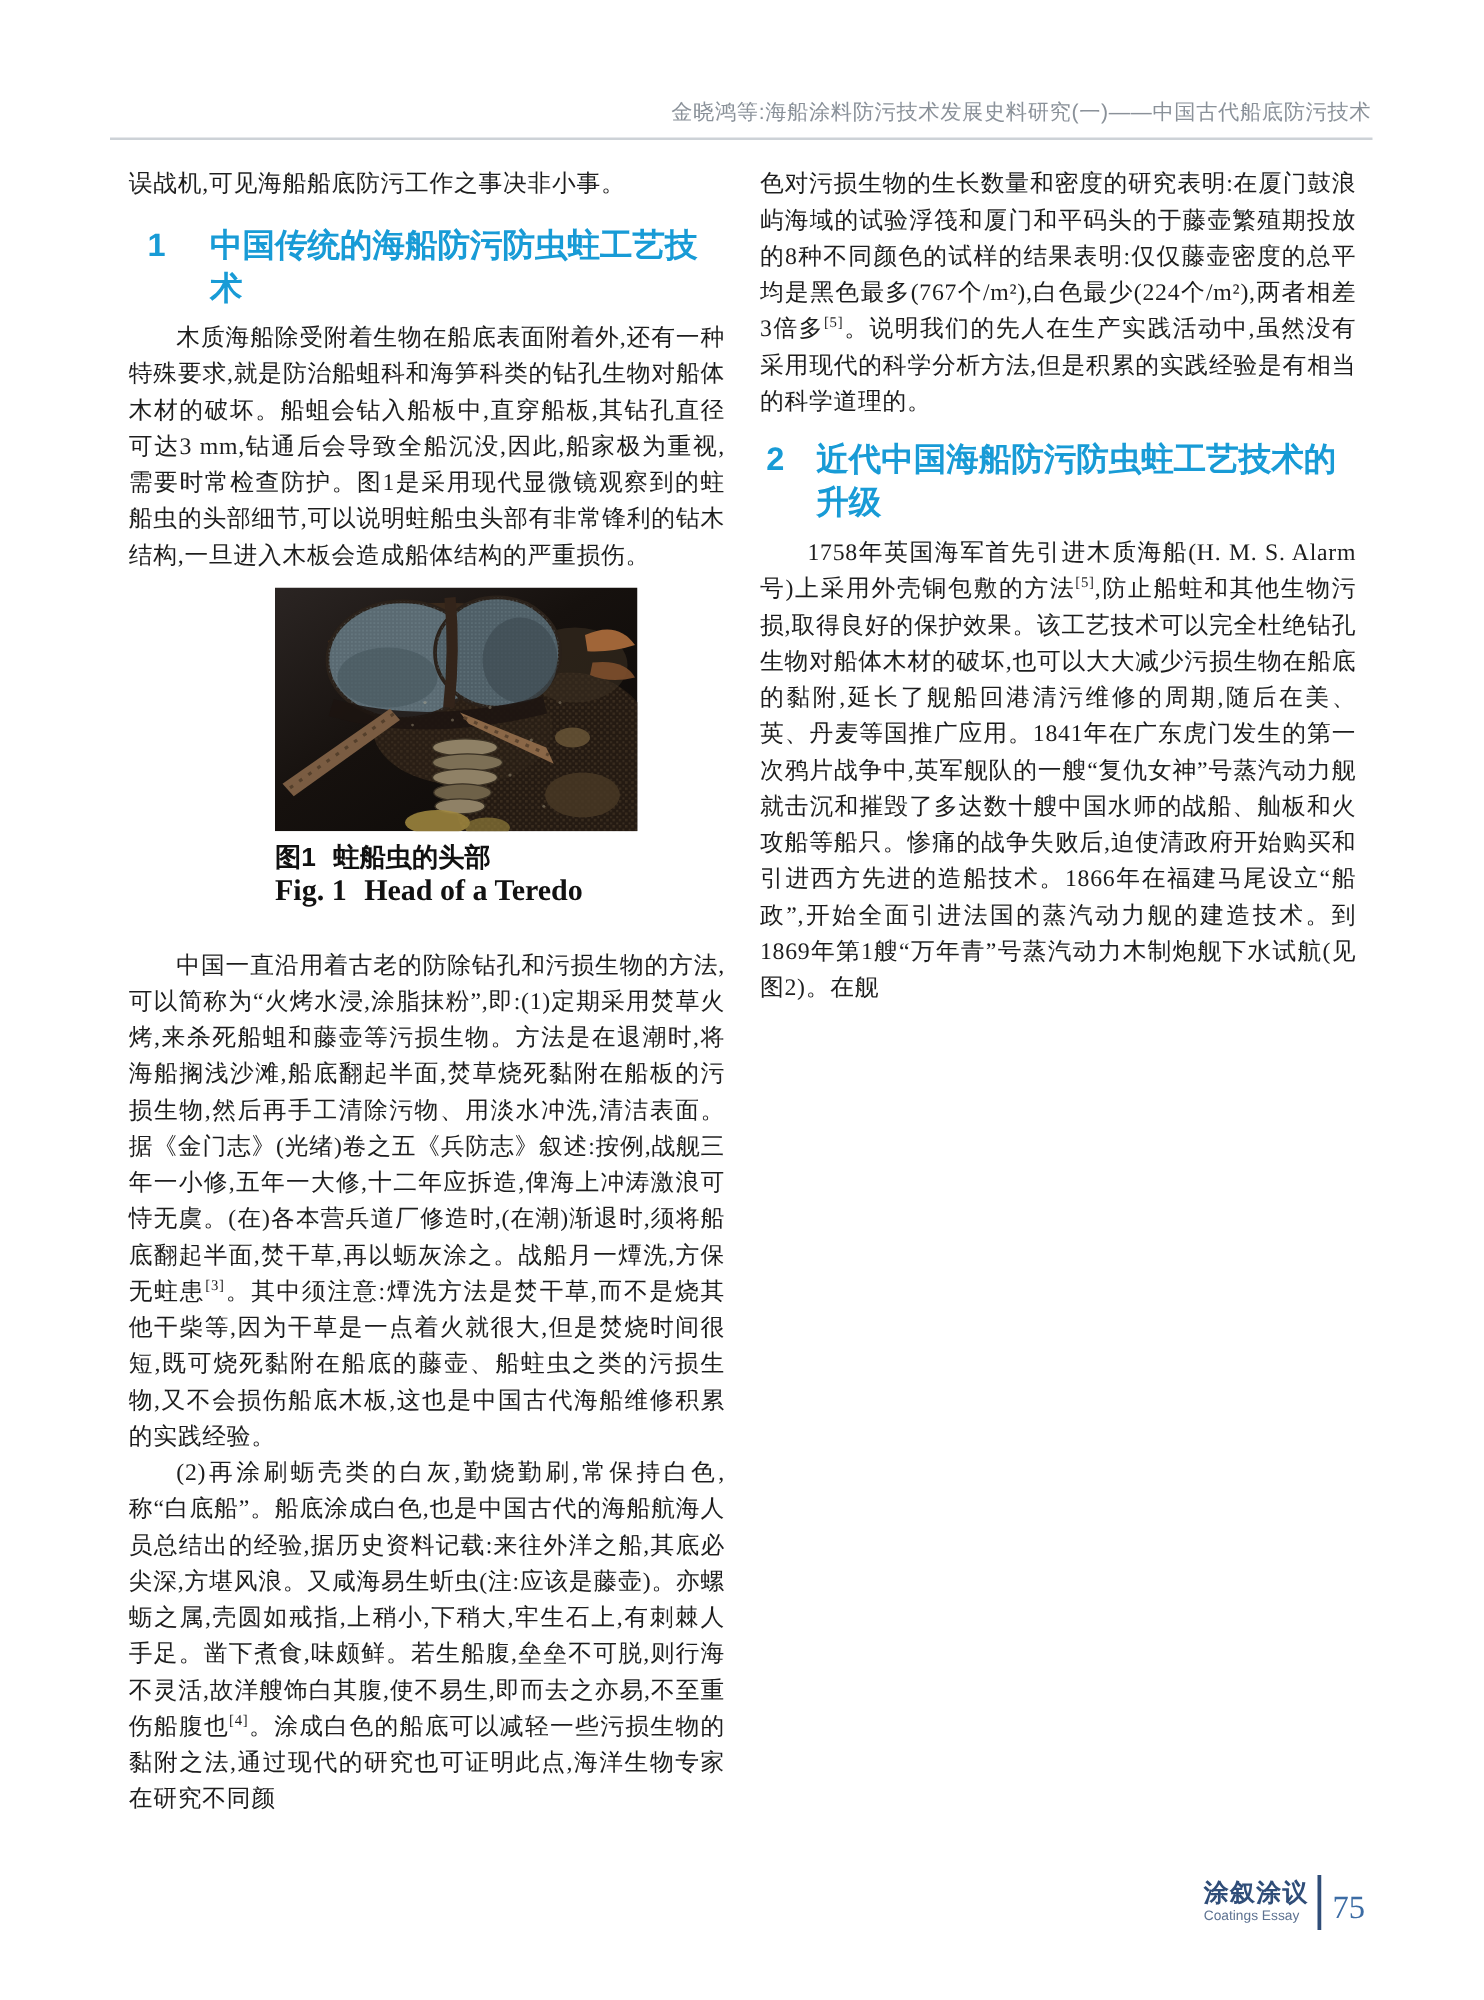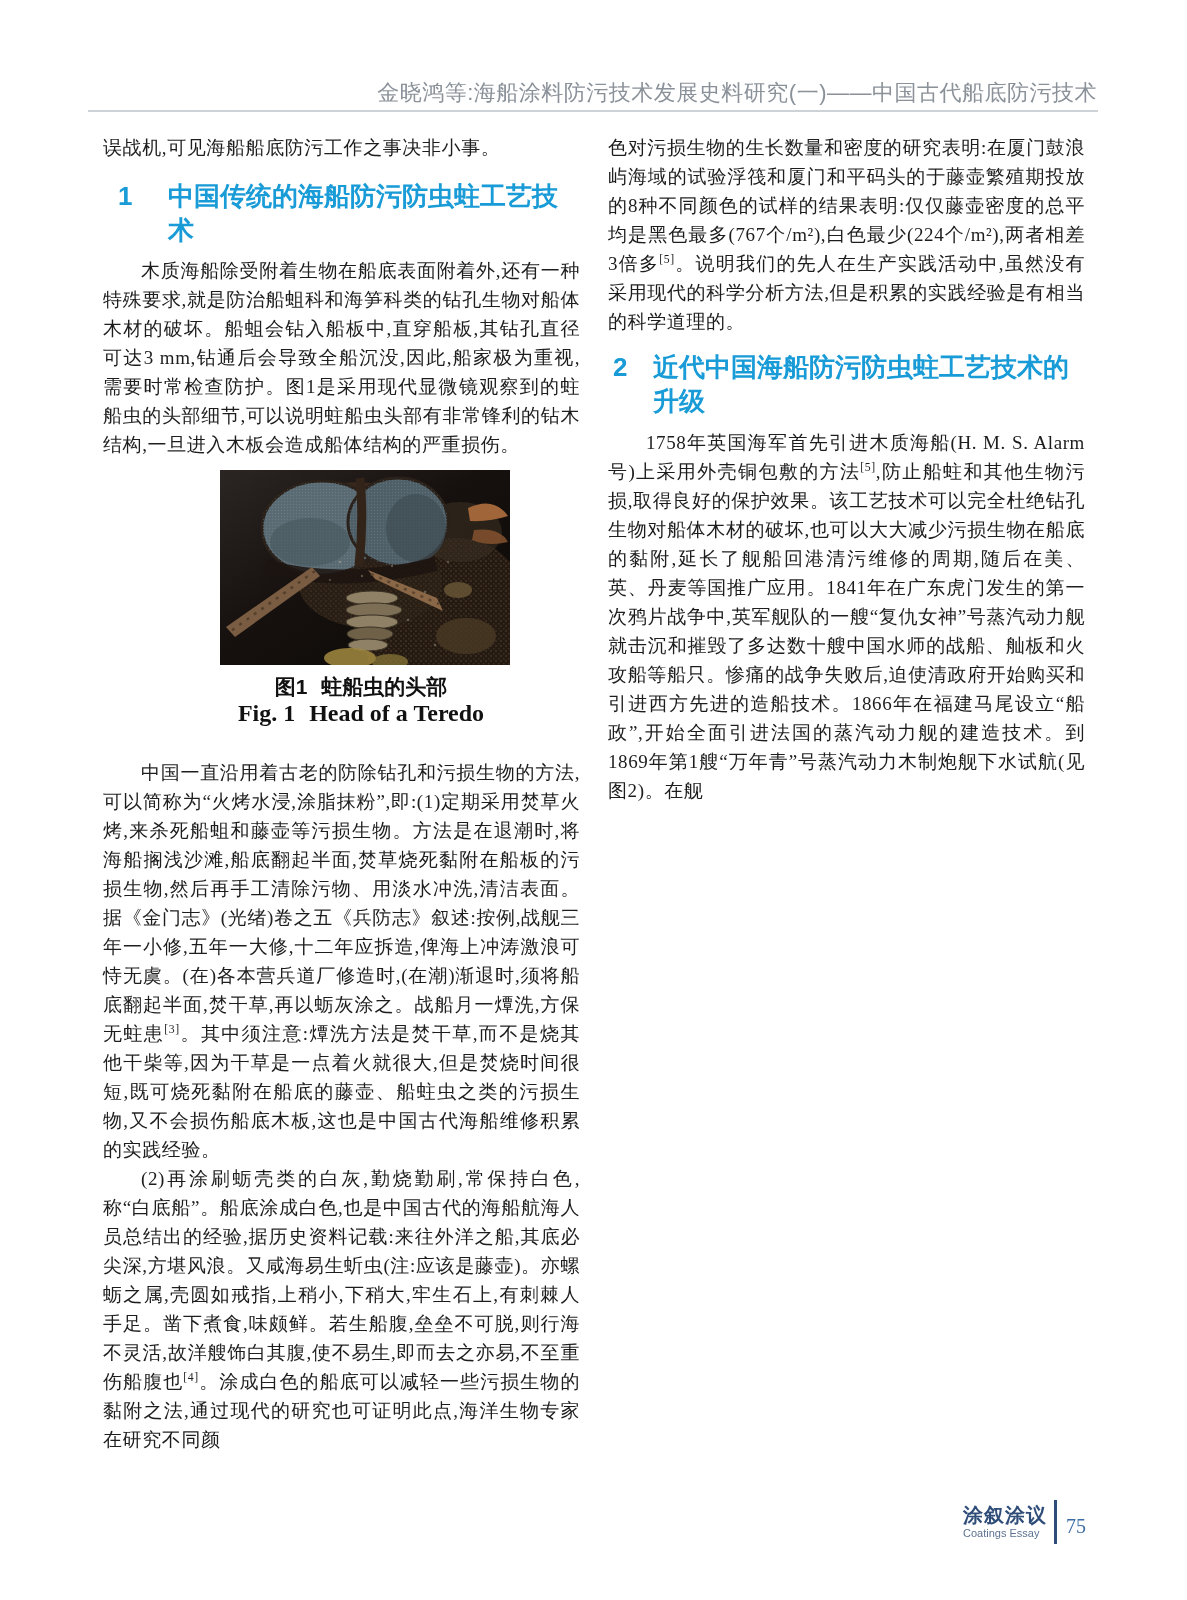--- a/index.html
+++ b/index.html
@@ -6,21 +6,21 @@
   body{
     width:1187px;height:1600px;position:relative;
     background:#ffffff;
     font-family:"Liberation Serif","DejaVu Serif",serif;
     color:#1d1d1d;
   }
   
   .running-head{
     position:absolute;top:78px;right:90px;
     font-family:"Liberation Sans","DejaVu Sans",sans-serif;
-    font-size:22px;color:#8a9199;letter-spacing:0.5px;white-space:nowrap;
+    font-size:17px;color:#8a9199;letter-spacing:0.5px;white-space:nowrap;
   }
   .head-rule{
     position:absolute;left:88px;right:89px;top:110px;
     border-top:2px solid #cdd2d7;height:0;
   }
   
   .col{position:absolute;top:133px;width:477px;}
   .col-left{left:103px;}
   .col-right{left:608px;}
   .col p{
@@ -35,21 +35,21 @@
     display:flex;align-items:flex-start;
     font-family:"Liberation Sans","DejaVu Sans",sans-serif;
     font-weight:bold;color:#189bd6;font-size:26px;line-height:34px;
   }
   .sec-head .sec-num{flex:0 0 50px;}
   .sec-head.sec1{margin:17px 0 9px 0;padding-left:15px;}
   .sec-head.sec1 .sec-num{flex:0 0 50px;}
   .sec-head.sec2{margin:14px 0 10px 0;padding-left:5px;}
   .sec-head.sec2 .sec-num{flex:0 0 40px;}
   
-  .figure{width:282px;margin:11px 16px 33px 117px;text-align:center;}
+  .figure{width:282px;margin:11px 16px 33px 117px;}
   .figure svg{display:block;width:290px;height:195px;}
   .cap-zh{
     font-family:"Liberation Sans","DejaVu Sans",sans-serif;
     font-weight:bold;font-size:21px;line-height:24px;margin-top:10px;color:#111;
   }
   .cap-en{
     font-family:"Liberation Serif","DejaVu Serif",serif;
     font-weight:bold;font-size:24px;line-height:24px;margin-top:2px;color:#111;
   }
   .cap-label{margin-right:14px;}
@@ -63,21 +63,21 @@
     font-family:"Liberation Sans","DejaVu Sans",sans-serif;
     font-weight:bold;font-size:20px;line-height:22px;color:#2f4d78;letter-spacing:1px;
   }
   .f-en{
     font-family:Liberation Sans, sans-serif;
     font-size:11px;line-height:15px;color:#5d7291;
   }
   .f-bar{width:3px;height:44px;background:#2f4d78;margin-right:9px;}
   .f-page{
     font-family:"Liberation Serif","DejaVu Serif",serif;
-    font-size:20px;color:#3c6ca4;padding-top:8px;
+    font-size:26px;color:#3c6ca4;padding-top:8px;
   }
 </style>
 </head>
 <body>
 
 <div class="running-head">金晓鸿等:海船涂料防污技术发展史料研究(一)——中国古代船底防污技术</div>
 <div class="head-rule"></div>
 
 <div class="col col-left">
 

